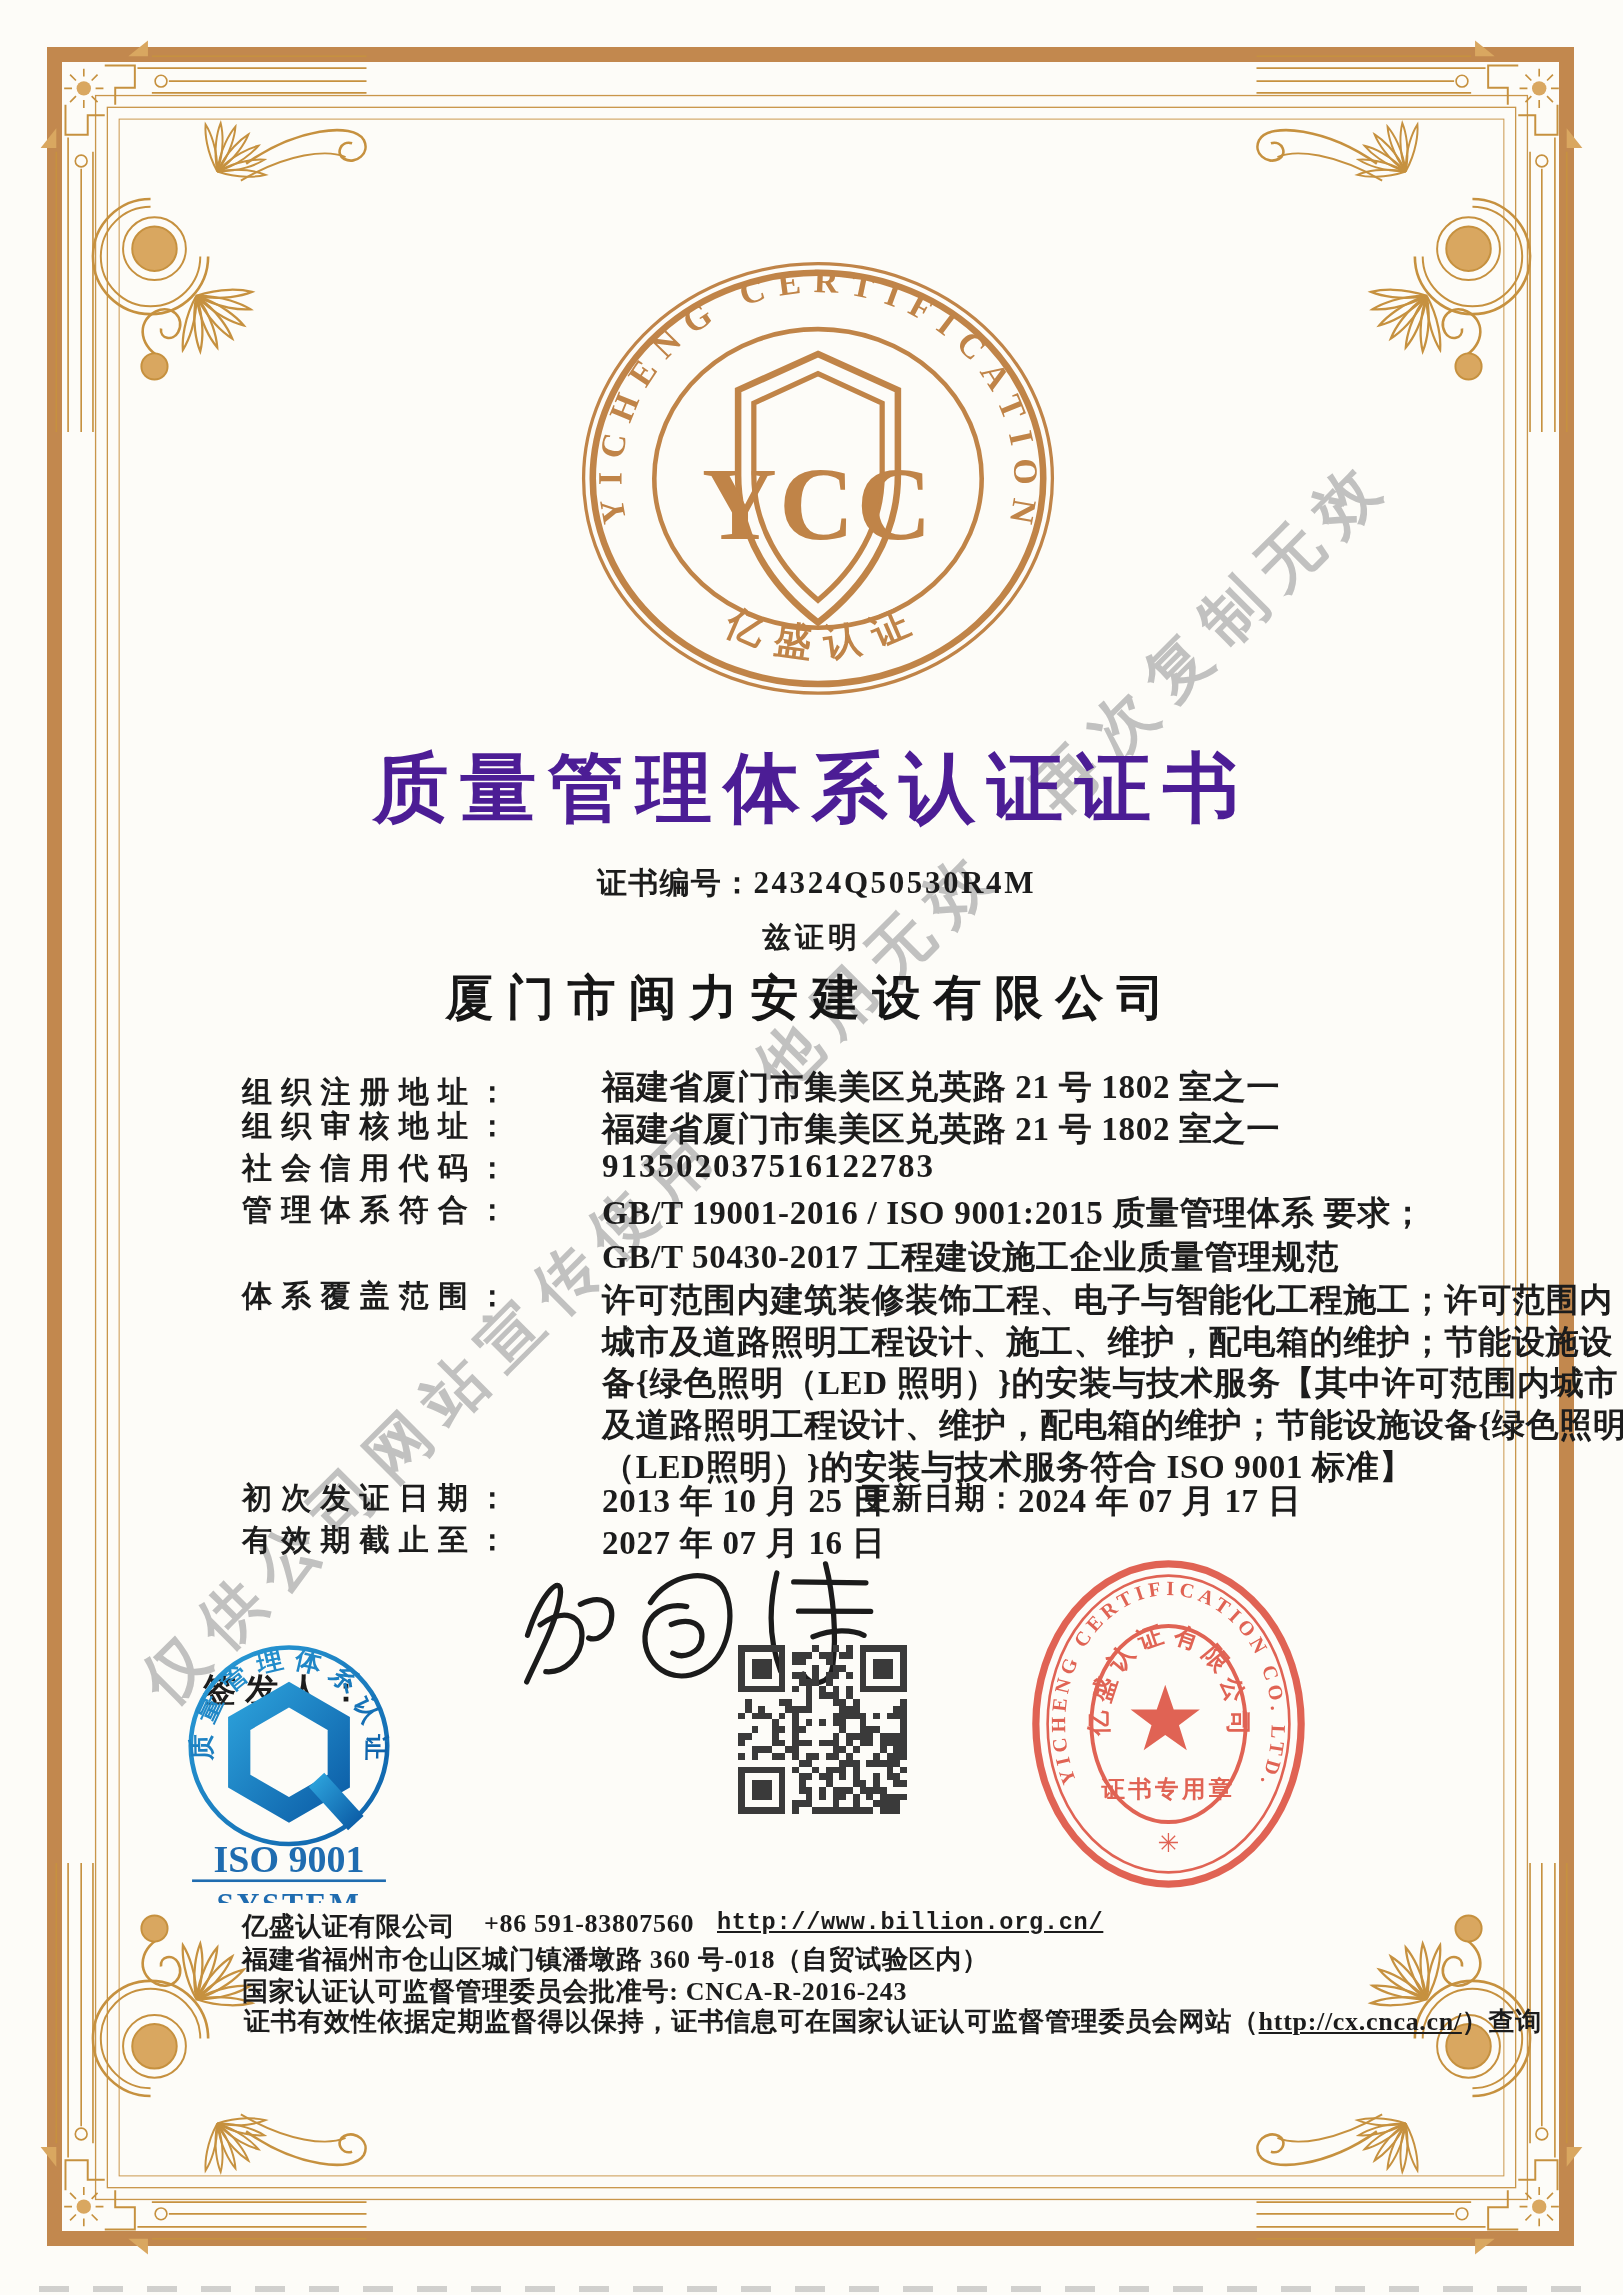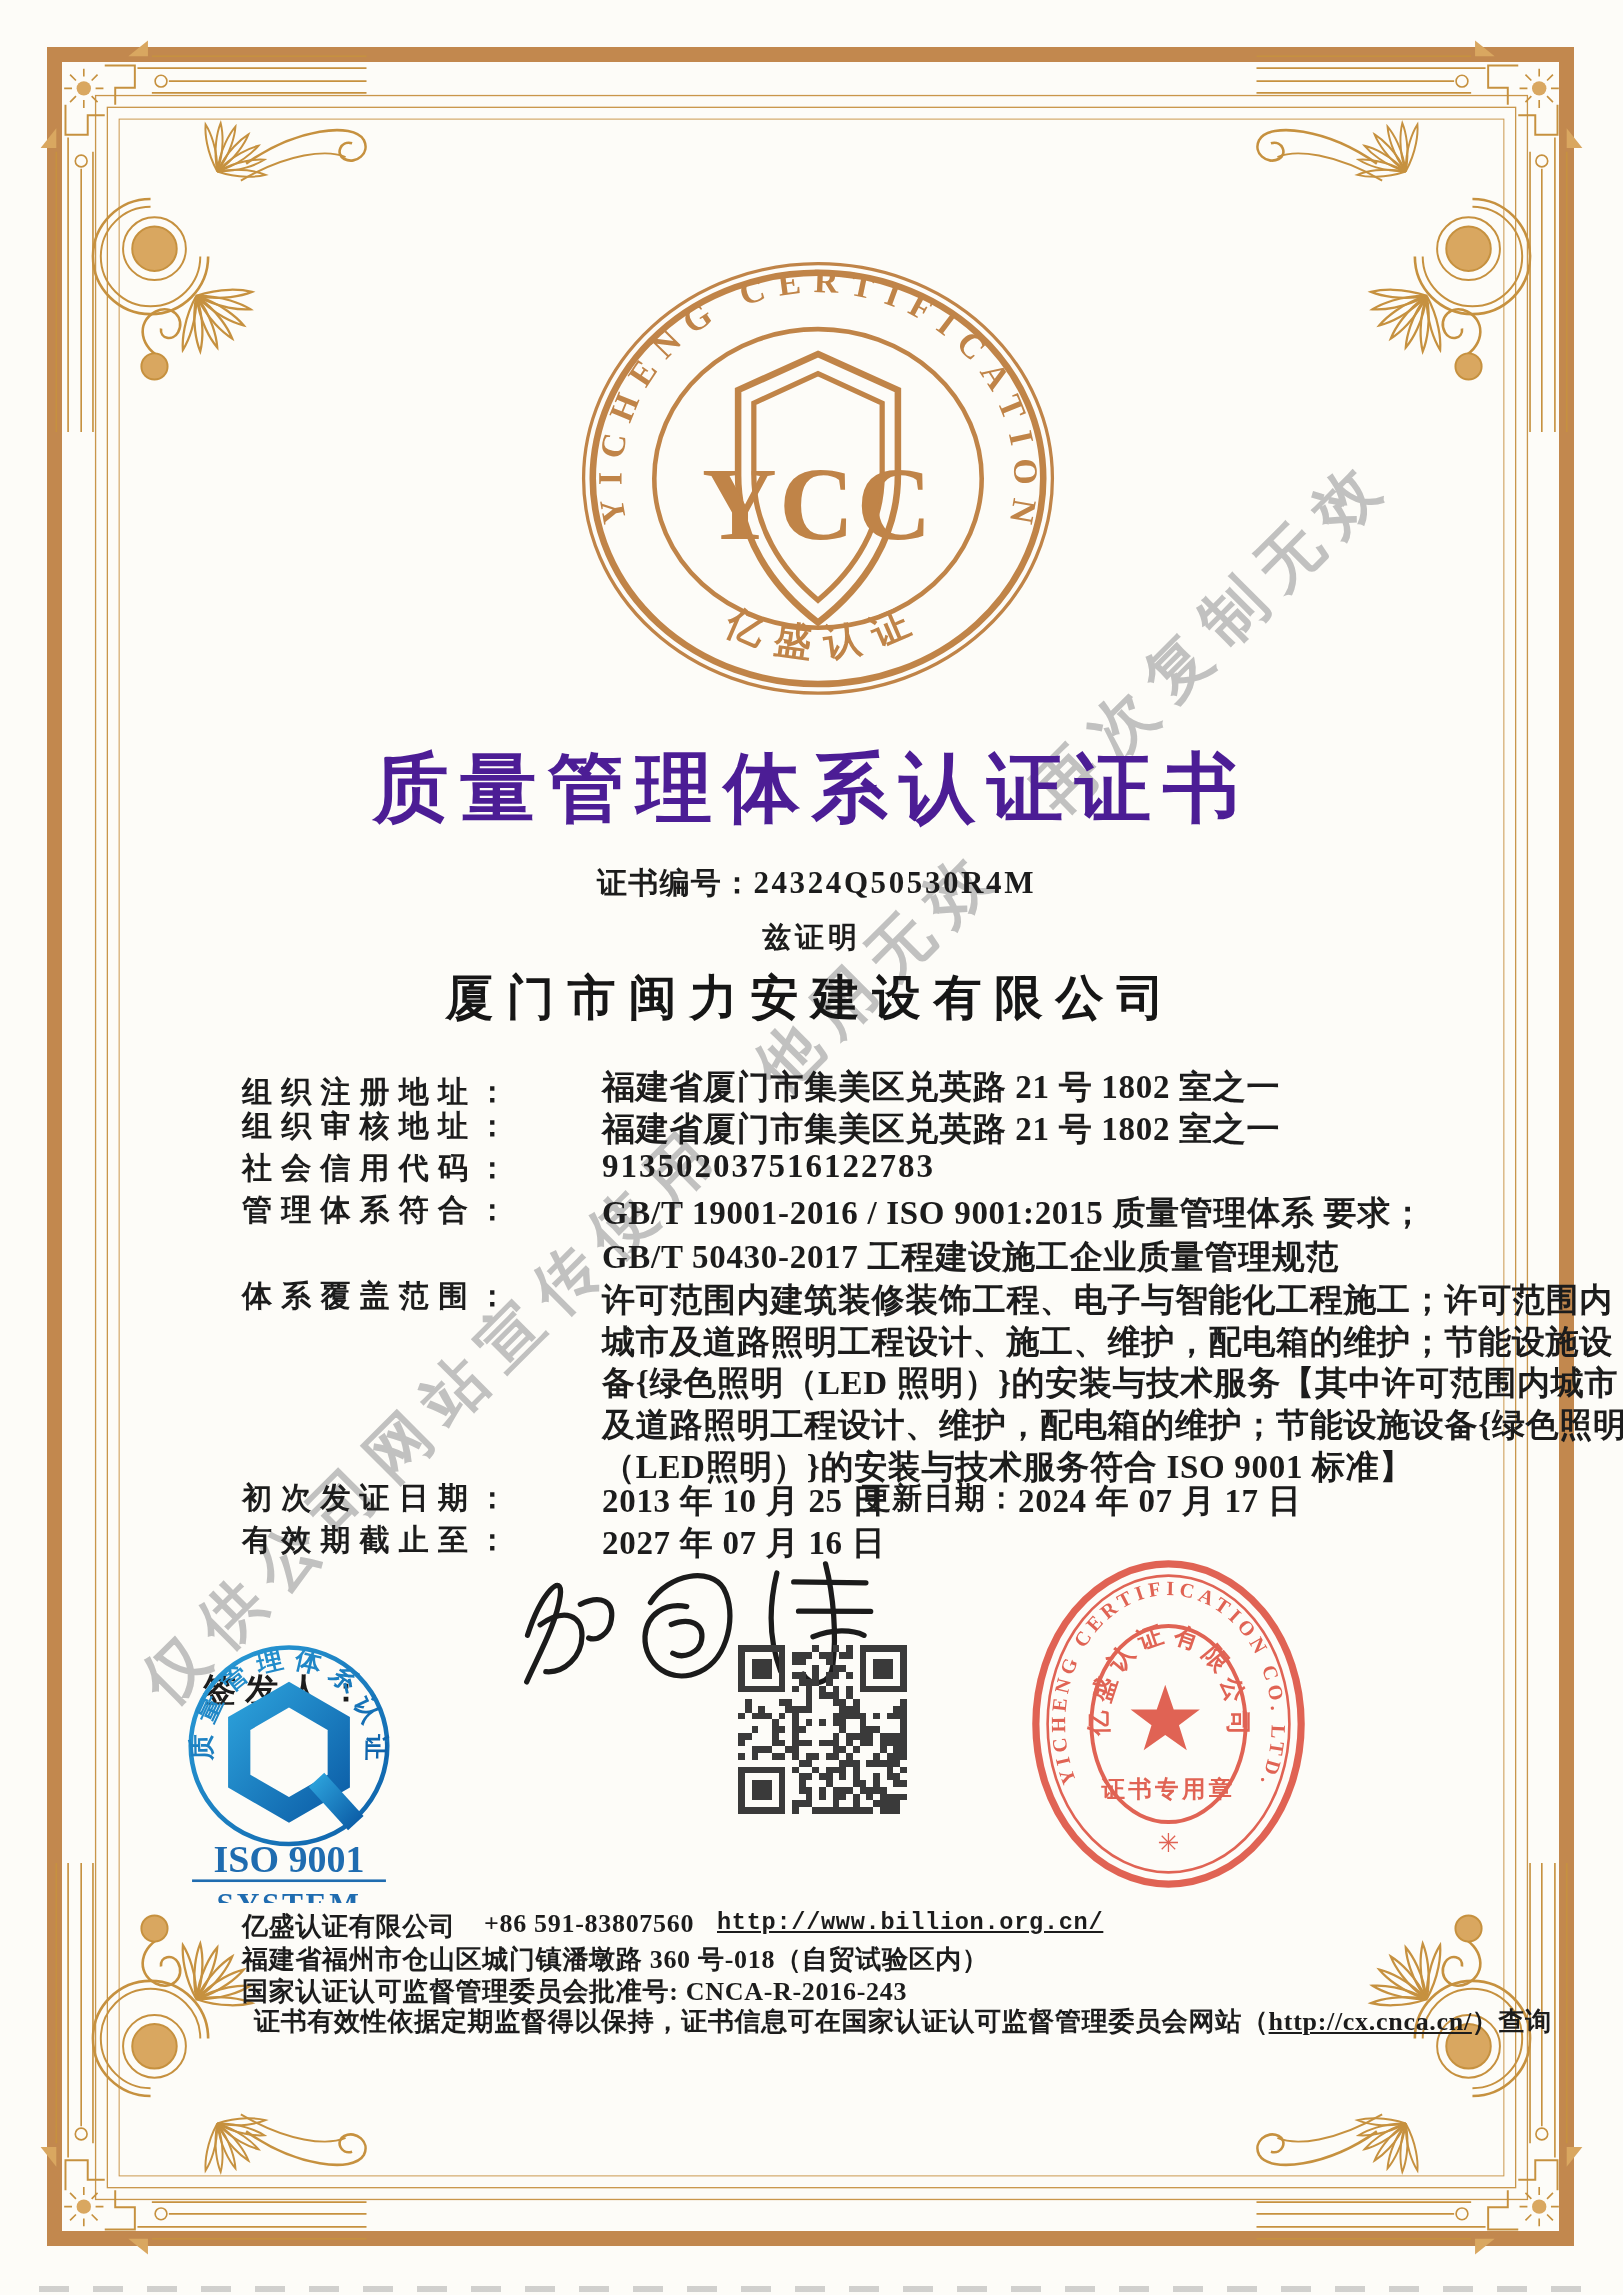--- a/index.html
+++ b/index.html
@@ -824,17 +824,17 @@
     <path d="M -5,-60 L 8,-22 48,-22 16,2 28,40 -5,17 -38,40 -26,2 -58,-22 -18,-22 Z" fill="#dd4f3e"></path>
     <text x="0" y="112" text-anchor="middle" font-size="36" font-weight="700" fill="#dd4f3e" letter-spacing="5">证书专用章</text>
     <text x="0" y="196" text-anchor="middle" font-size="40" fill="#dd4f3e">✳</text>
   </svg>
 
   <span class="abs z3 foot" style="left:242px;top:1909px;">亿盛认证有限公司</span>
   <span class="abs z3 foot" style="left:484px;top:1909px;">+86 591-83807560</span>
   <span class="abs z3 foot uline" style="left:717px;top:1909px;font-family:'Liberation Mono','DejaVu Sans Mono',monospace;font-size:23.6px;">http://www.billion.org.cn/</span>
   <span class="abs z3 foot" style="left:242px;top:1942px;">福建省福州市仓山区城门镇潘墩路 360 号-018（自贸试验区内）</span>
   <span class="abs z3 foot" style="left:242px;top:1974px;">国家认证认可监督管理委员会批准号: CNCA-R-2016-243</span>
-  <span class="abs z3 foot" style="left:254px;top:2004px;text-align:right;"><span>证书有效性依据定期监督得以保持，证书信息可在国家认证认可监督管理委员会网站（</span><span class="uline">http://cx.cnca.cn/</span><span>）查询</span></span>
+  <span class="abs z3 foot" style="left:244px;top:2004px;text-align:right;"><span>证书有效性依据定期监督得以保持，证书信息可在国家认证认可监督管理委员会网站（</span><span class="uline">http://cx.cnca.cn/</span><span>）查询</span></span>
 
   <div class="scanline"></div>
 </div>
 
 
 </body></html>

